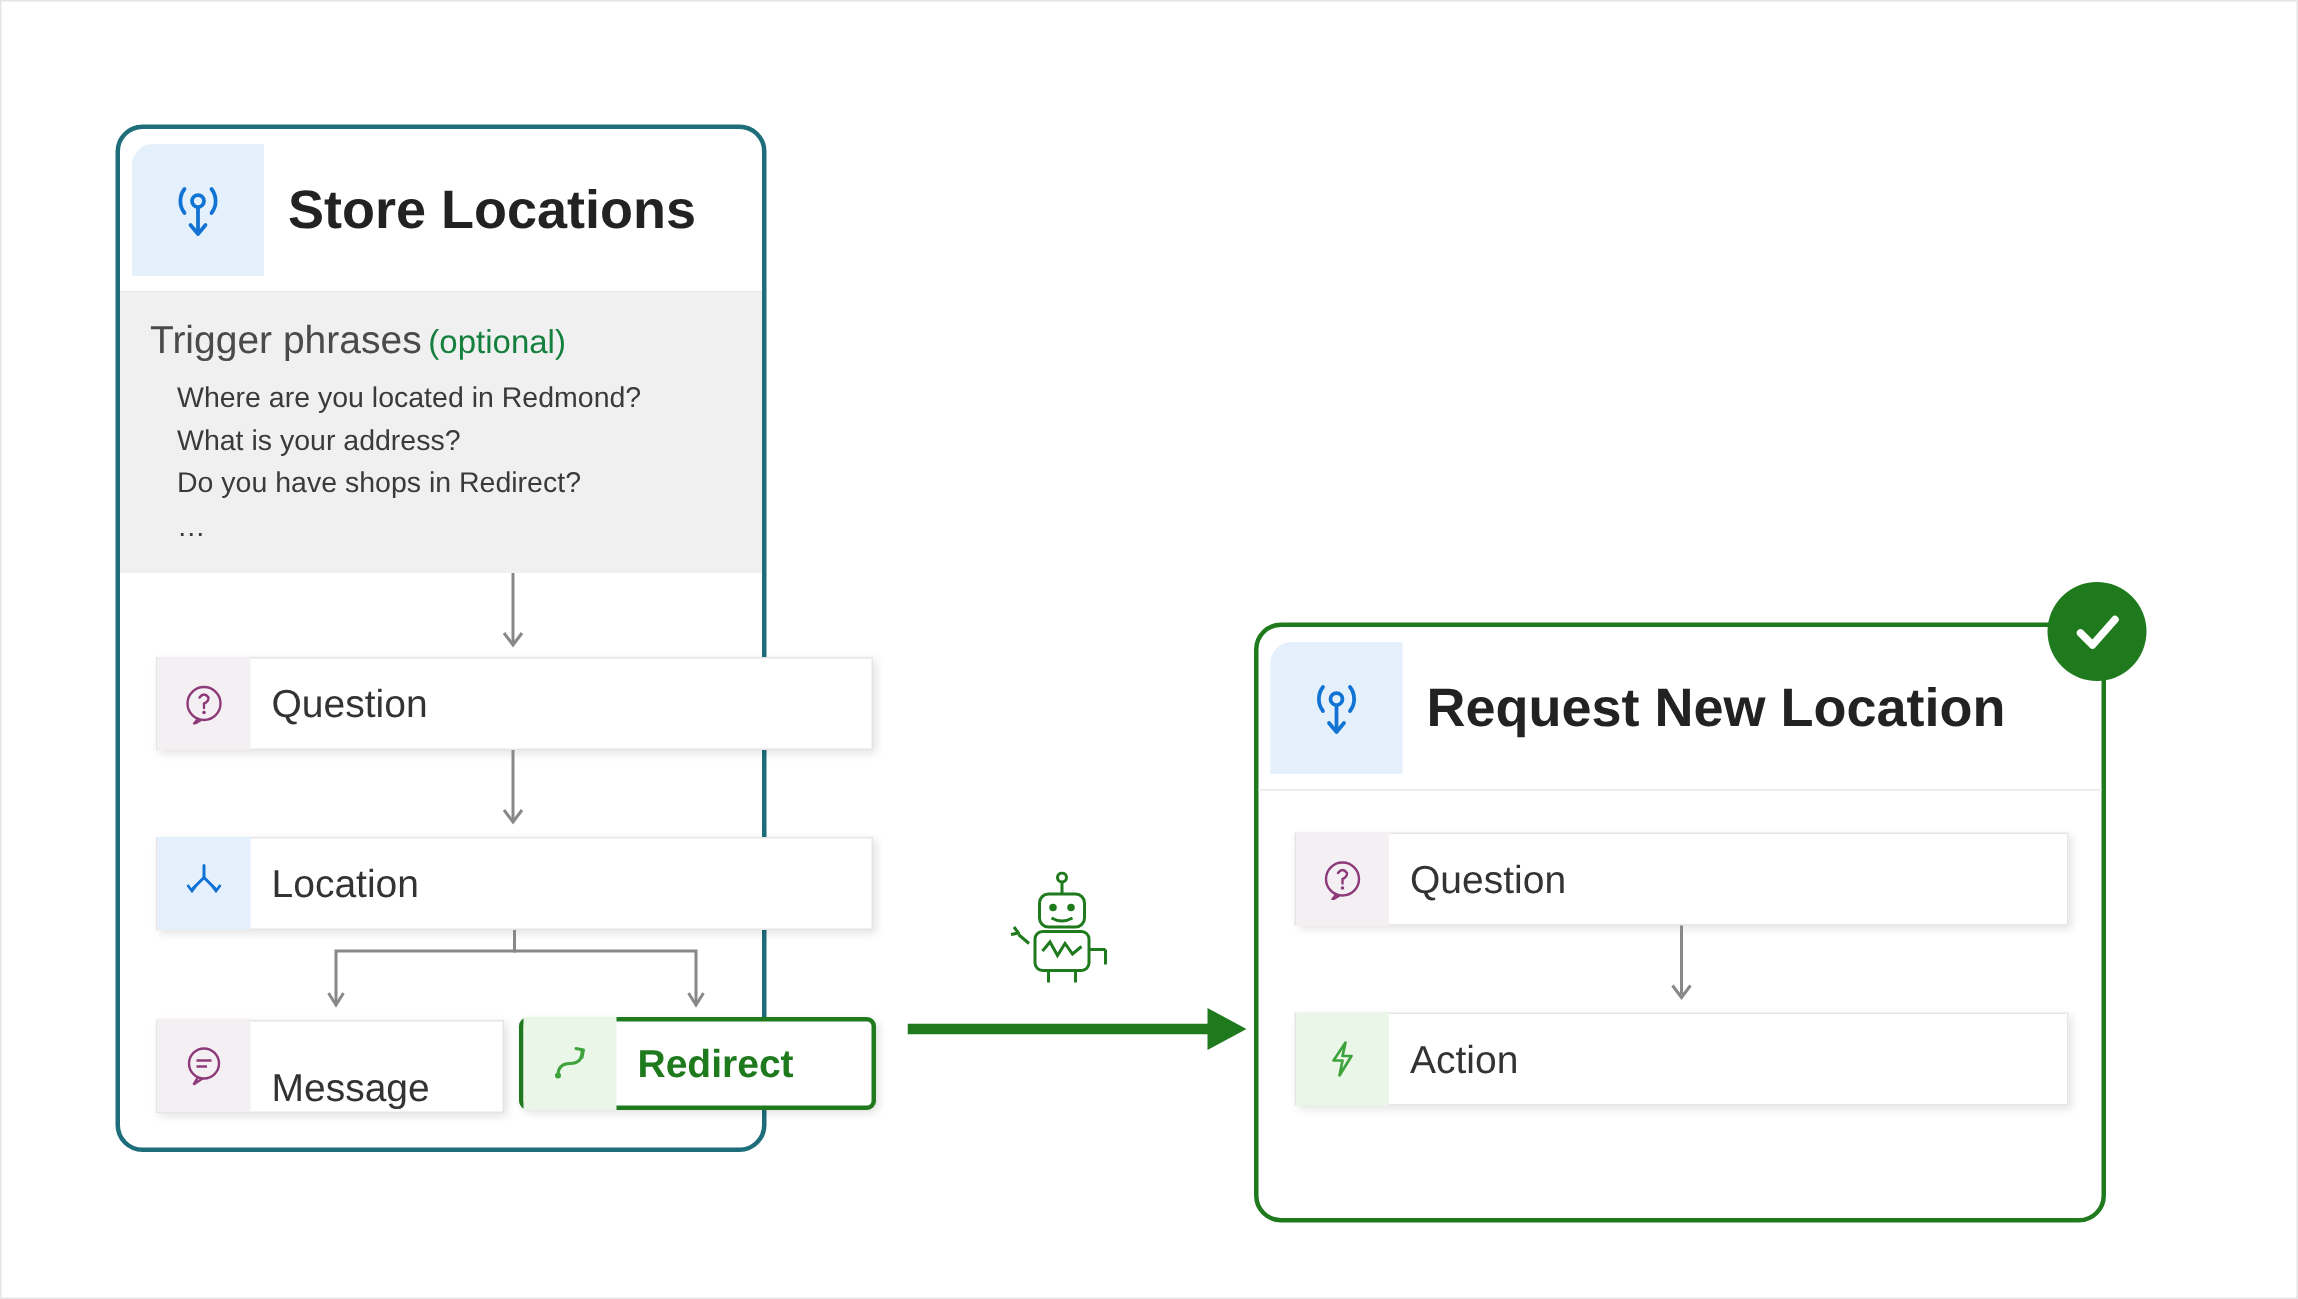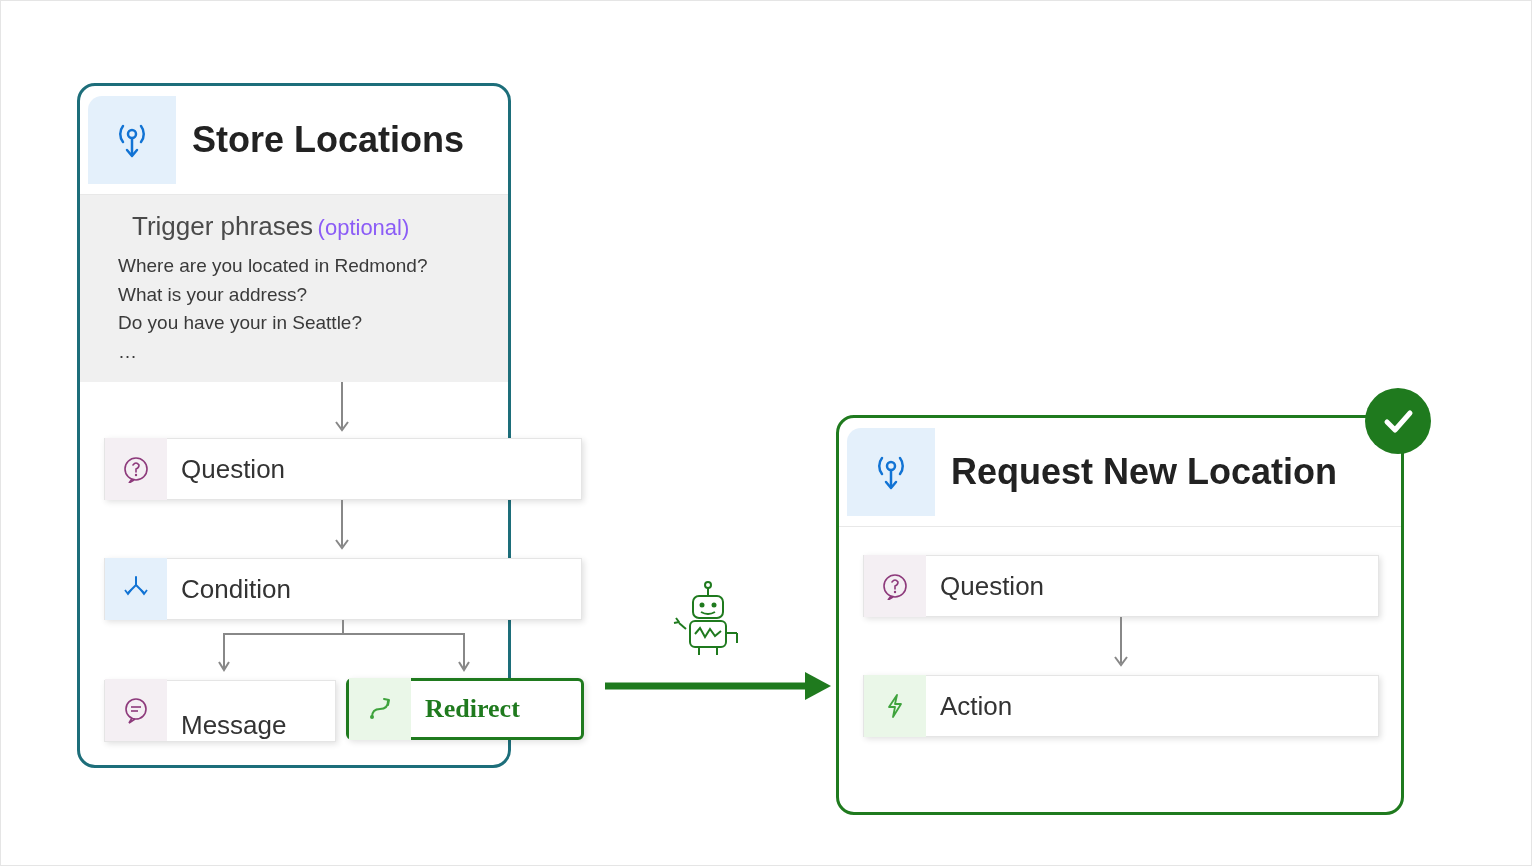--- a/index.html
+++ b/index.html
@@ -52,25 +52,24 @@
       color: #222;
     }
     .trigger-box {
       background: #f0f0f0;
       padding: 16px 20px 16px 20px;
     }
     .trigger-title {
       font-size: 26px;
       color: #4a4a4a;
       font-weight: 400;
-      margin-left: 32px;
     }
     .trigger-opt {
       font-size: 22px;
-      color: #8b5cf6;
+      color: #15803d;
       text-align: center;
     }
     .trigger-list {
       margin-top: 10px;
       padding-left: 18px;
       font-size: 19px;
       color: #3a3a3a;
       line-height: 1.5;
     }
     .flow-area {
@@ -109,21 +108,20 @@
     svg.connector { position: absolute; overflow: visible; pointer-events: none; }
 
     
     .node.redirect {
       border: 3px solid #1f7a1e;
       border-radius: 6px;
     }
     .node.redirect .node-label {
       color: #1f7a1e;
       font-weight: 600;
-      font-family: Liberation Serif, serif;
     }
 
     
     .topic-card.right {
       top: 390px;
       left: 835px;
       width: 568px;
       height: 400px;
       border-color: #1f7a1e;
       margin-top: 24px;
@@ -176,21 +174,21 @@
     </div>
 
     <div class="trigger-box">
       <div>
         <span class="trigger-title">Trigger phrases</span>
         <span class="trigger-opt">(optional)</span>
       </div>
       <div class="trigger-list">
         <div>Where are you located in Redmond?</div>
         <div>What is your address?</div>
-        <div>Do you have your in Seattle?</div>
+        <div>Do you have shops in Redirect?</div>
         <div>…</div>
       </div>
     </div>
 
     <div class="flow-area" style="position:relative;">
 
       <svg class="connector" style="top:0;left:252px;" width="20" height="56">
         <line x1="10" y1="0" x2="10" y2="46" stroke="#888" stroke-width="2"></line>
         <path d="M4 40 L10 48 L16 40" fill="none" stroke="#888" stroke-width="2"></path>
       </svg>
@@ -213,21 +211,21 @@
       </svg>
 
       <div class="node icon-condition" style="position:absolute;top:176px;left:24px;width:478px;">
         <div class="node-icon">
           <svg width="28" height="28" viewBox="0 0 28 28">
             <path d="M14 2 L14 10 M14 10 L6 18 M14 10 L22 18" fill="none" stroke="#1173d4" stroke-width="2" stroke-linecap="round"></path>
             <path d="M3 15 L6 19 L9 15" fill="none" stroke="#1173d4" stroke-width="1.8"></path>
             <path d="M19 15 L22 19 L25 15" fill="none" stroke="#1173d4" stroke-width="1.8"></path>
           </svg>
         </div>
-        <div class="node-label">Condition</div>
+        <div class="node-label">Location</div>
       </div>
 
       <svg class="connector" style="top:238px;left:24px;" width="478" height="60">
         <path d="M239 0 L239 14 L120 14 L120 48" fill="none" stroke="#888" stroke-width="2"></path>
         <path d="M115 42 L120 50 L125 42" fill="none" stroke="#888" stroke-width="2"></path>
         <path d="M239 0 L239 14 L360 14 L360 48" fill="none" stroke="#888" stroke-width="2"></path>
         <path d="M355 42 L360 50 L365 42" fill="none" stroke="#888" stroke-width="2"></path>
       </svg>
 
       <div class="node icon-message" style="position:absolute;top:298px;left:24px;width:232px;align-items:flex-end;">

